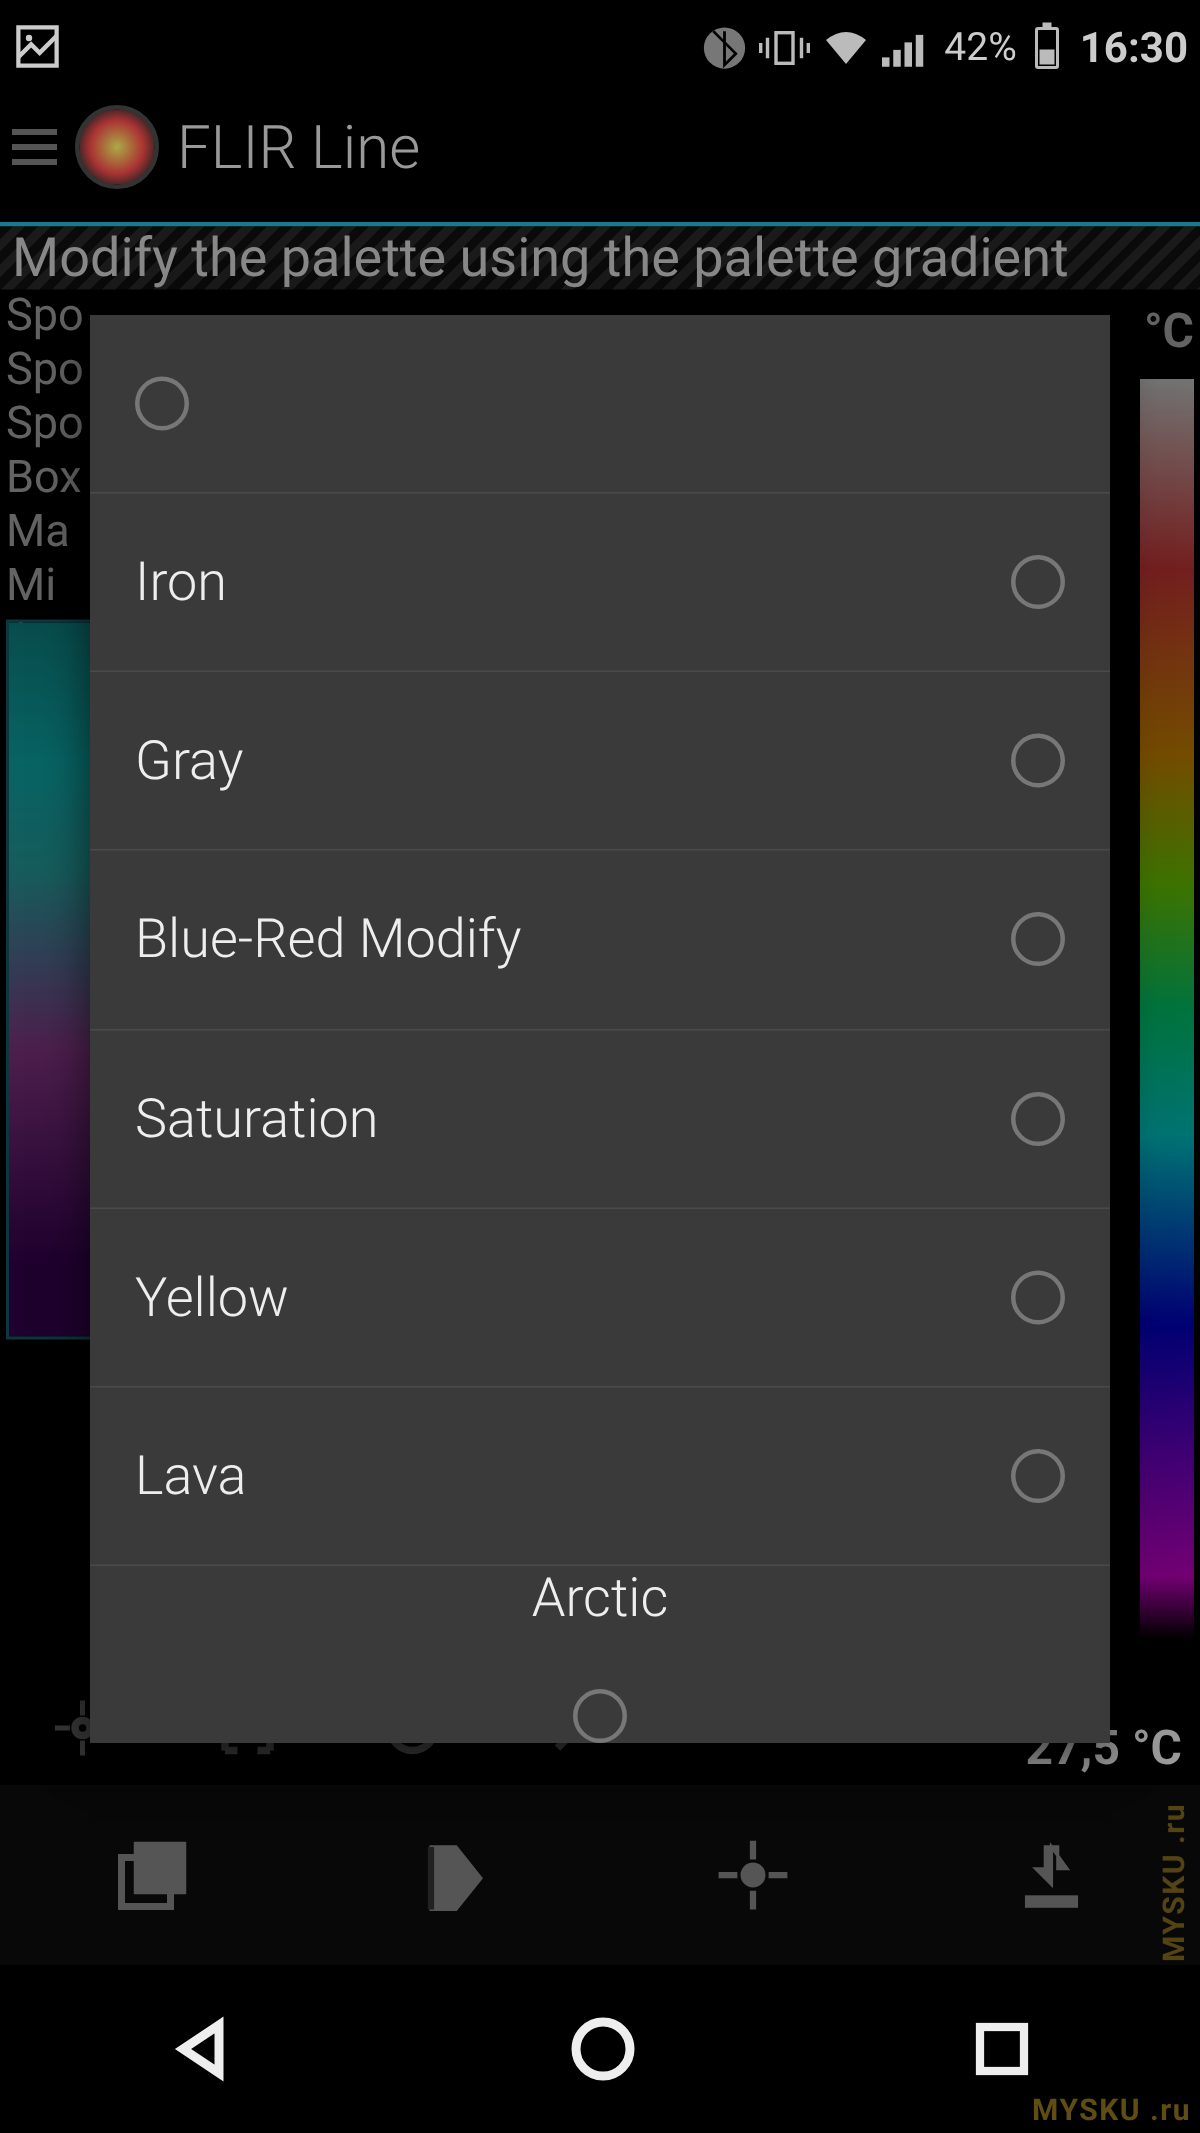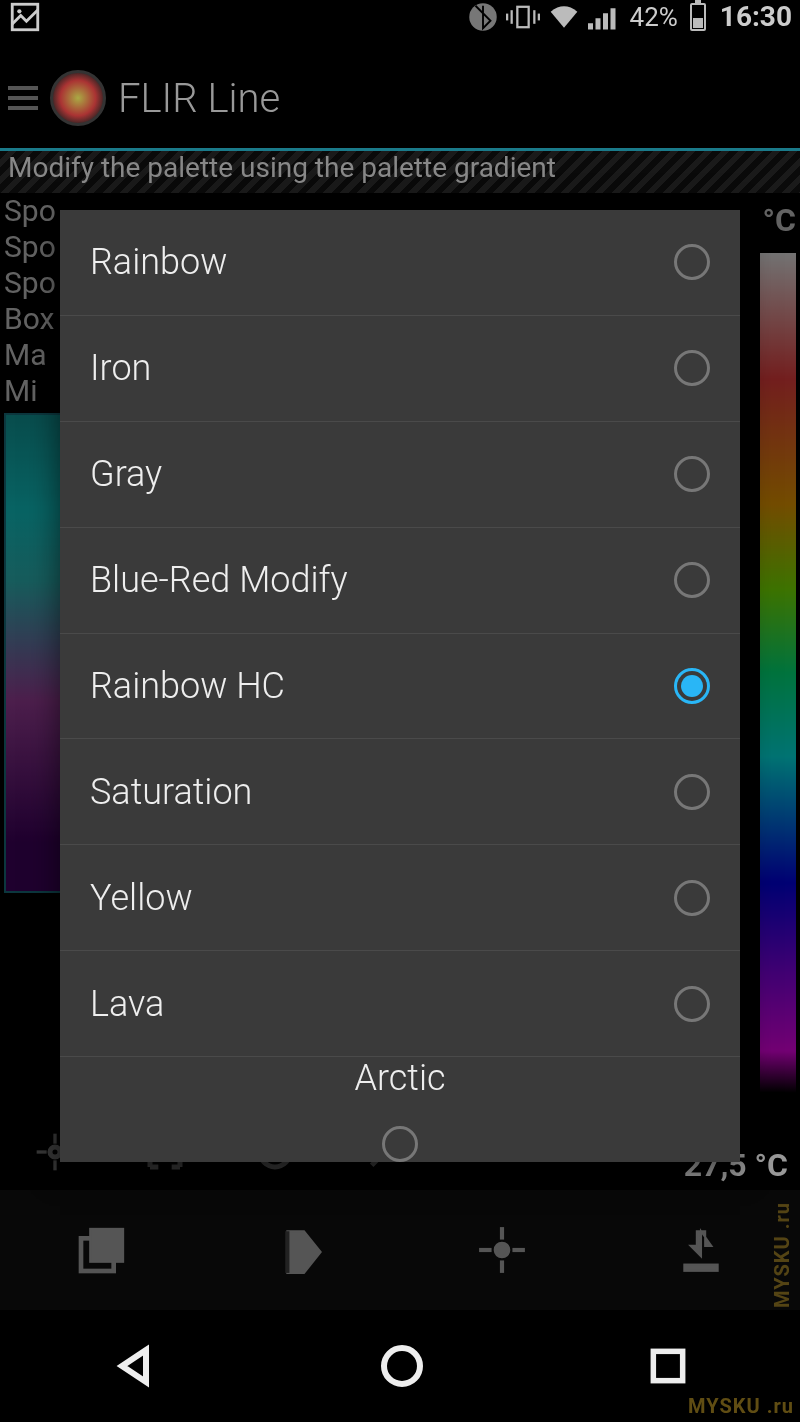--- a/index.html
+++ b/index.html
@@ -1,37 +1,37 @@
 <!DOCTYPE html>
 <html><head>
 <meta charset="utf-8">
 <style>
   * { margin: 0; padding: 0; box-sizing: border-box; }
   html, body { width: 800px; height: 1422px; background: #000; font-family: Roboto, Arial, sans-serif; overflow: hidden; position: relative; }
   
   
-  .status-bar { height: 48px; background: #000; display: flex; align-items: flex-start; justify-content: space-between; padding: 0 8px; color: #ccc; font-size: 24px; gap: 44px; }
+  .status-bar { height: 48px; background: #000; display: flex; align-items: flex-end; justify-content: space-between; padding: 0 8px; color: #ccc; font-size: 24px; gap: 44px; }
   .status-left { display: flex; align-items: center; }
   .status-right { display: flex; align-items: center; gap: 8px; }
   .status-right svg { fill: #bbb; }
   .battery-pct { color: #ccc; font-size: 26px; margin-left: 4px; }
   .clock { color: #ccc; font-size: 28px; margin-left: 6px; font-weight: bold; }
   .battery-icon { width: 16px; height: 28px; border: 2px solid #bbb; border-radius: 2px; position: relative; display: inline-block; margin-left: 4px;}
   .battery-icon::before { content:''; position:absolute; top:-5px; left:3px; width:6px; height:3px; background:#bbb; }
   .battery-icon::after { content:''; position:absolute; bottom:1px; left:1px; right:1px; height:40%; background:#bbb; }
   
   
   .app-bar { height: 100px; display: flex; align-items: center; padding: 0 8px; color: #aaa; gap: 12px; background:#000;}
   .app-bar .hamburger { width: 30px; height: 24px; display:flex; flex-direction:column; justify-content:space-between;}
   .app-bar .hamburger span { height:4px; background:#555; }
   .app-logo { width:56px; height:56px; border-radius:50%; border:3px solid #333; background: radial-gradient(circle at 50% 50%, #aa4 0%, #a33 50%, #222 80%); }
   .app-title { font-size: 40px; color: #999; font-weight: 300; }
   
   .blue-line { height: 3px; background: #1a7a8a; }
-  .hatched { height: 42px; background: repeating-linear-gradient(135deg,#0a0a0a,#0a0a0a 6px,#1a1a1a 6px,#1a1a1a 12px); display:flex; align-items:flex-start; padding-left:8px; color:#888; font-size:28px;}
+  .hatched { height: 42px; background: repeating-linear-gradient(135deg,#0a0a0a,#0a0a0a 6px,#1a1a1a 6px,#1a1a1a 12px); display:flex; align-items:flex-start; padding-left:8px; color:#888; font-size:36px;}
   
   
   .bg-content { position: absolute; top: 193px; left: 0; right: 0; height: 780px; filter: brightness(0.45); }
   .measurements { position: absolute; left: 4px; top: 0; color: #ddd; font-size: 30px; line-height: 36px;}
   .thermal-preview { position:absolute; left:4px; top:220px; width:180px; height:480px; border:2px solid #1a7a8a; background: linear-gradient(180deg,#1aa 0%, #1dd 20%, #3cc 35%, #a4a 60%, #406 90%);}
   .unit-label { position:absolute; right:4px; top:8px; color:#ddd; font-size:32px; font-weight:bold;}
   .palette-bar { position:absolute; right:4px; top:60px; width:36px; height:840px; background: linear-gradient(180deg,#fff 0%,#f44 15%,#fa0 30%,#8f0 40%,#0f8 50%,#0ff 60%,#00f 75%,#80f 85%,#f0f 95%,#000 100%);}
   
   .temp-readout { position:absolute; right:12px; bottom:238px; color:#999; font-size:32px;font-weight:bold;}
   
@@ -180,38 +180,33 @@
   <svg width="48" height="48" viewBox="0 0 24 24">
       <circle cx="12" cy="12" r="9"></circle>
     </svg>
   <svg width="44" height="44" viewBox="0 0 24 24">
       <rect x="4" y="4" width="16" height="16"></rect>
     </svg>
 </div>
 
 <div class="dialog" id="dialog-list">
     <div class="dialog-item">
-      <span class="dialog-label">Rainbow</span>
       <span class="radio"></span>
     </div>
     <div class="dialog-item">
       <span class="dialog-label">Iron</span>
       <span class="radio"></span>
     </div>
     <div class="dialog-item">
       <span class="dialog-label">Gray</span>
       <span class="radio"></span>
     </div>
     <div class="dialog-item">
       <span class="dialog-label">Blue-Red Modify</span>
       <span class="radio"></span>
-    </div>
-    <div class="dialog-item">
-      <span class="dialog-label">Rainbow HC</span>
-      <span class="radio selected"></span>
     </div>
     <div class="dialog-item">
       <span class="dialog-label">Saturation</span>
       <span class="radio"></span>
     </div>
     <div class="dialog-item">
       <span class="dialog-label">Yellow</span>
       <span class="radio"></span>
     </div>
     <div class="dialog-item">

